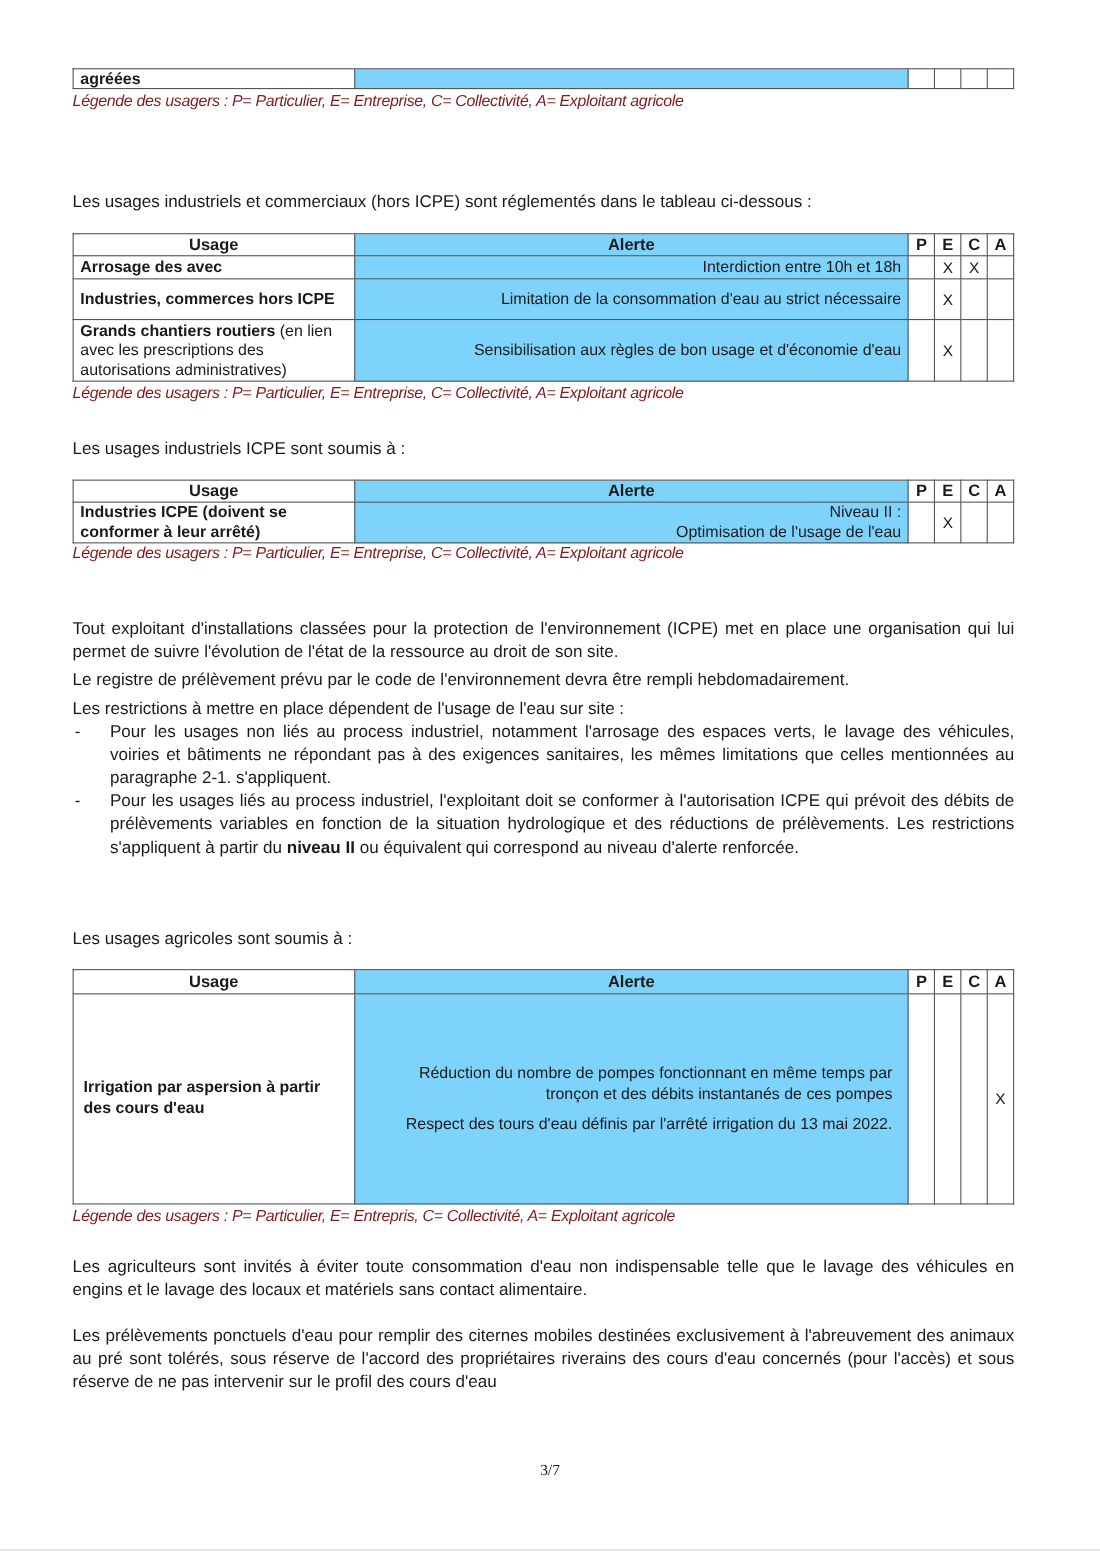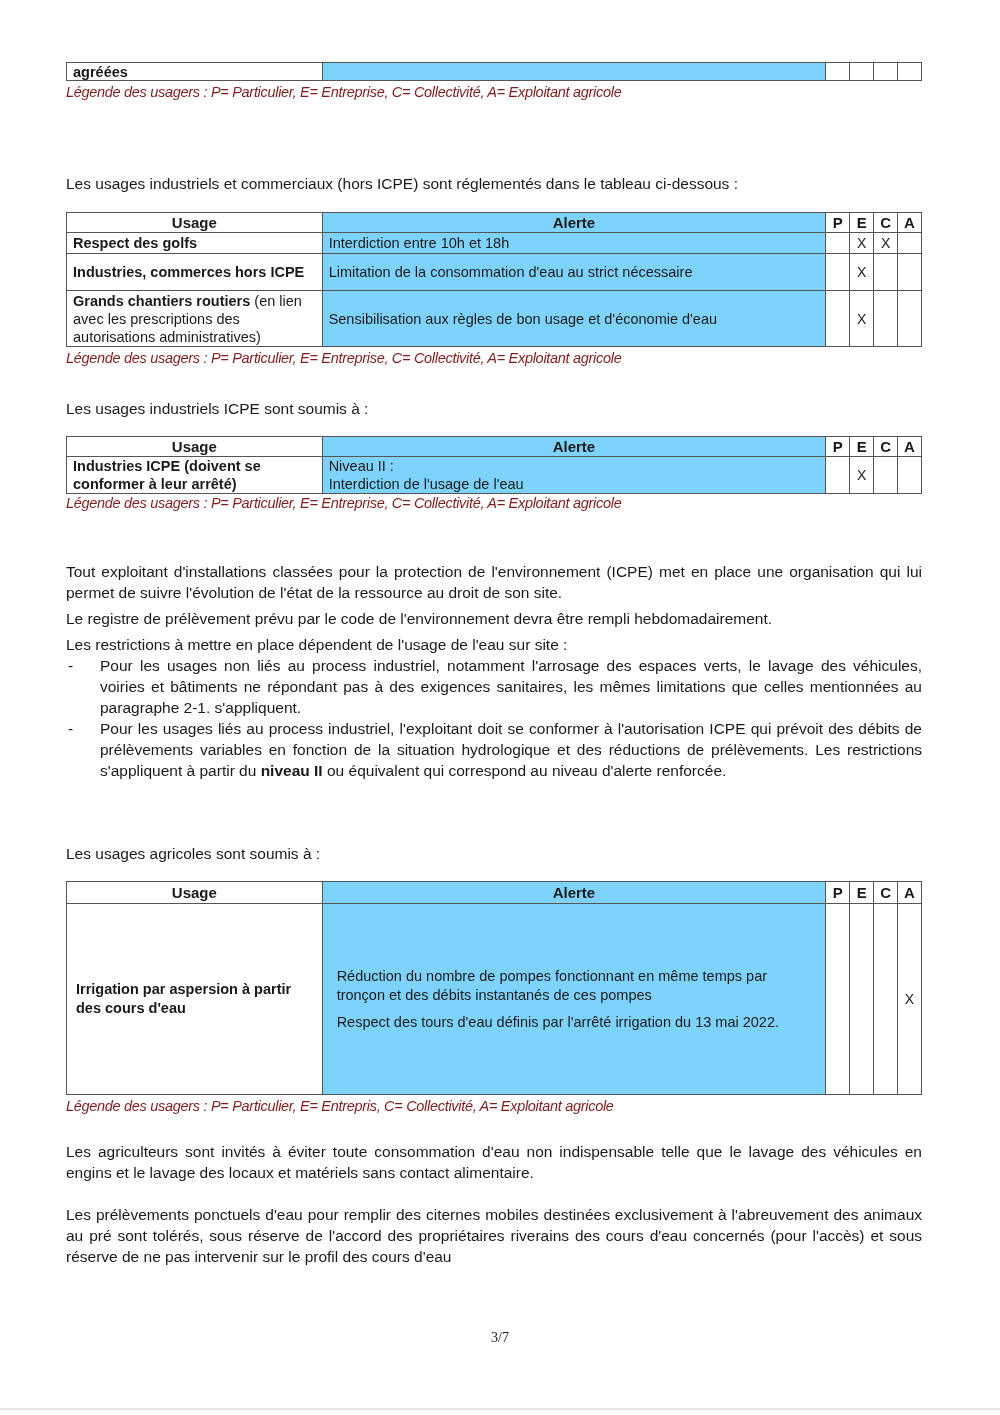--- a/index.html
+++ b/index.html
@@ -11,21 +11,21 @@
   .para { position: absolute; left: 66px; width: 856px; font-size: 15.5px; line-height: 21px; text-align: justify; }
   .legend { position: absolute; left: 66px; font-family: Liberation Sans, sans-serif; font-style: italic; font-size: 14.5px; letter-spacing: -0.3px; color: #7f1d1d; }
   table.grid { position: absolute; left: 66px; width: 856px; border-collapse: collapse; font-size: 14.5px; table-layout: fixed; }
   table.grid td, table.grid th { border: 1px solid #555; padding: 0 6px; vertical-align: middle; }
   table.grid th { font-weight: bold; font-size: 15px; text-align: center; }
   .c-usage { width: 235px; }
   .c-alert { width: 463px; }
   .c-flag { width: 22px; text-align: center; padding: 0 !important; }
   .yel { background: #7dd3fc; }
   .usage-bold { font-weight: bold; }
-  .alert-td { text-align: left; }
+  .alert-td { text-align: right; }
   .flag-mark { font-size: 14px; }
   ul.dash { list-style: none; margin: 0; padding: 0; }
   ul.dash li { position: relative; padding-left: 34px; }
   ul.dash li::before { content: "-"; position: absolute; left: 2px; }
   .pagenum { position: absolute; top: 1319px; left: 0; width: 1000px; text-align: center; font-family: "Liberation Serif", serif; font-size: 14px; margin-top: 11px; }
   .ptop { margin: 0; }
 </style>
 </head>
 <body>
 
@@ -65,21 +65,21 @@
   <tbody>
       <tr style="height:20px;">
     <th>Usage</th>
     <th class="yel">Alerte</th>
     <th class="c-flag">P</th>
     <th class="c-flag">E</th>
     <th class="c-flag">C</th>
     <th class="c-flag">A</th>
   </tr>
   <tr style="height:21px;">
-    <td><span class="usage-bold">Respect des golfs</span><span></span></td>
+    <td><span class="usage-bold">Arrosage des avec</span><span></span></td>
     <td class="yel alert-td">Interdiction entre 10h et 18h</td>
     <td class="c-flag flag-mark"></td>
     <td class="c-flag flag-mark">X</td>
     <td class="c-flag flag-mark">X</td>
     <td class="c-flag flag-mark"></td>
   </tr>
   <tr style="height:37px;">
     <td style="line-height:18px;"><span class="usage-bold">Industries, commerces hors ICPE</span><span></span></td>
     <td class="yel alert-td">Limitation de la consommation d'eau au strict nécessaire</td>
     <td class="c-flag flag-mark"></td>
@@ -116,21 +116,21 @@
     <th class="yel">Alerte</th>
     <th class="c-flag">P</th>
     <th class="c-flag">E</th>
     <th class="c-flag">C</th>
     <th class="c-flag">A</th>
   </tr>
   <tr style="height:36px;">
     <td class="usage-bold" style="line-height:18px;">Industries ICPE (doivent se conformer à leur arrêté)</td>
     <td class="yel alert-td" style="line-height:18px;">
       <div>Niveau II :</div>
-      <div>Interdiction de l'usage de l'eau</div>
+      <div>Optimisation de l'usage de l'eau</div>
     </td>
     <td class="c-flag flag-mark"></td>
     <td class="c-flag flag-mark">X</td>
     <td class="c-flag flag-mark"></td>
     <td class="c-flag flag-mark"></td>
   </tr>
 </tbody>
   </table>
 <div class="legend" style="top:495px;">Légende des usagers : P= Particulier, E= Entreprise, C= Collectivité, A= Exploitant agricole</div>
 

